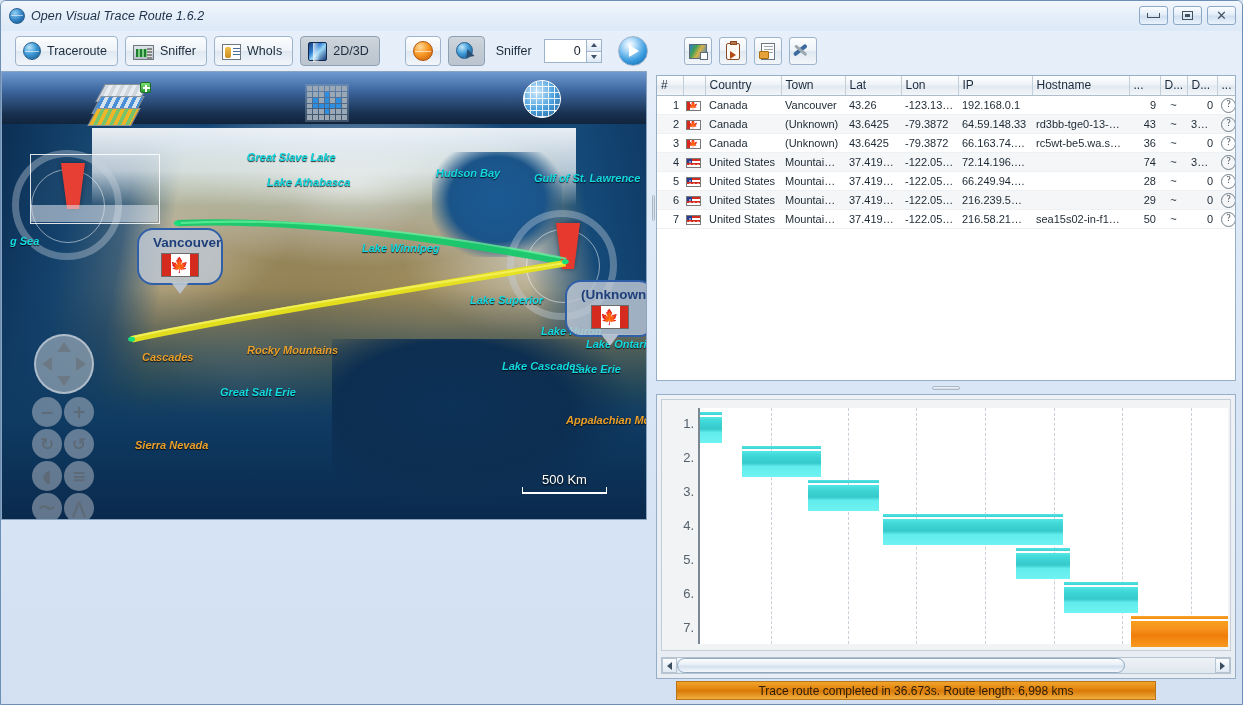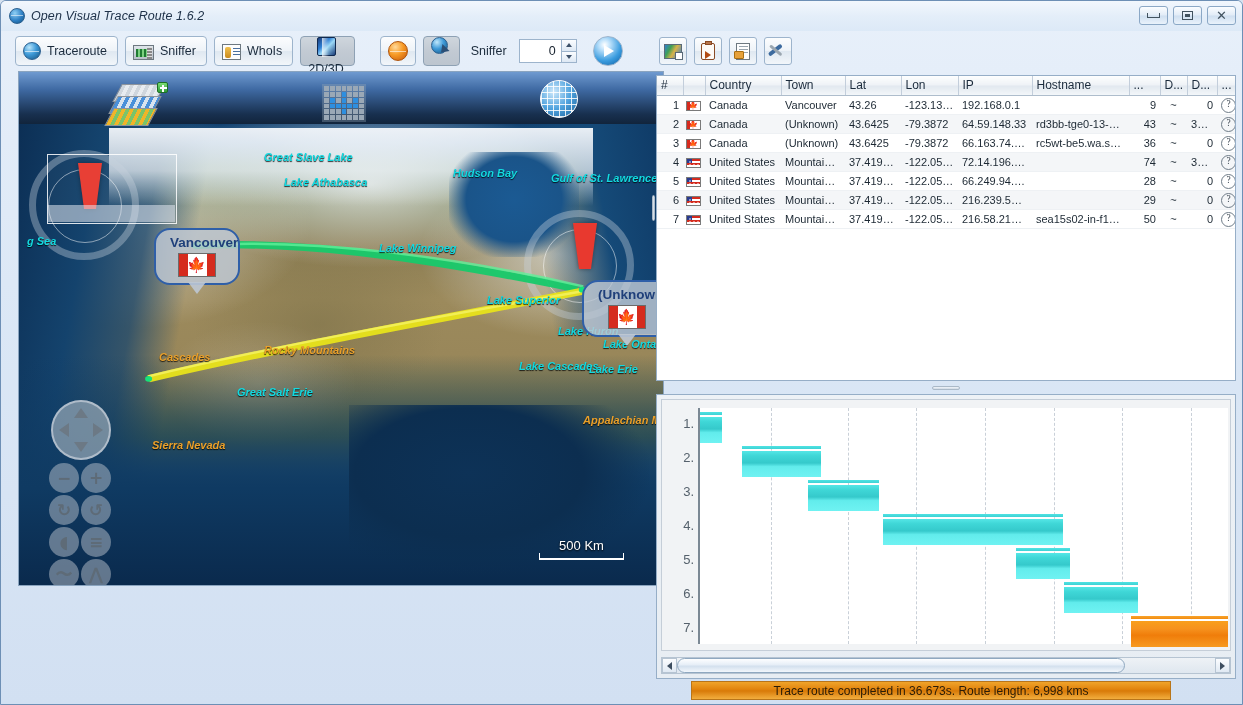--- a/index.html
+++ b/index.html
@@ -70,21 +70,20 @@
     display: flex; align-items: center; gap: 6px;
     padding: 0 10px 0 7px;
     box-sizing: border-box;
     font-size: 12.5px;
     color: #1b2b3c;
     white-space: nowrap;
   }
   .tb-btn.pressed {
     background: linear-gradient(180deg, #cfd6dd 0%, #c2cad3 50%, #bcc5cf 100%);
     border-color: #8ea1b4;
-    flex-direction: column;
   }
   .tb-btn.plain { padding: 0 7px; }
   .ic {
     width: 20px; height: 18px; flex: 0 0 auto; display:inline-block; position: relative;
   }
   .ic-globe-blue {
     width: 18px; height: 18px; border-radius: 50%;
     background: radial-gradient(circle at 33% 28%, #b9e5fb 0%, #3e9ad8 45%, #15517f 100%);
     border: 1px solid #2a5f8f; box-sizing: border-box;
   }
@@ -211,21 +210,21 @@
     content:""; position:absolute;left:1px;top:11px;width:16px;height:4px;background:#3c6a9e;
     border-radius:2px; transform: rotate(-38deg); transform-origin: left center;
   }
   .ic-tools::after{
     content:""; position:absolute;left:2px;top:2px;width:15px;height:3px;background:#9aa6b0;
     border-radius:2px; transform: rotate(40deg); transform-origin: left center;
   }
 
   
   .map-pane {
-    position: absolute; left: 17px; top: 70px; width: 646px; height: 515px;
+    position: absolute; left: 0; top: 70px; width: 646px; height: 449px;
     background: #0b1422;
     border: 1px solid #8aa4bf;
     box-sizing: border-box;
     overflow: hidden;
   }
   .sky {
     position:absolute; left:0; top:0; right:0; height: 62px;
     background: linear-gradient(180deg,#6f9ad0 0%, #3f6aa3 28%, #18304f 68%, #0a1828 100%);
   }
   .earth {
@@ -515,21 +514,21 @@
     background: linear-gradient(180deg,#fbfdff,#e0e9f3); border:1px solid #b6c4d2; box-sizing:border-box;
   }
   .hs-thumb {
     height:15px; background: linear-gradient(180deg,#fdfeff 0%,#e6eef7 45%,#d3e0ee 55%,#f2f7fc 100%);
     border:1px solid #8fa8c0; border-radius: 8px; box-sizing:border-box;
   }
   .arr-l { width:0;height:0;border-top:4px solid transparent;border-bottom:4px solid transparent;border-right:5px solid #3d4e60;}
   .arr-r { width:0;height:0;border-top:4px solid transparent;border-bottom:4px solid transparent;border-left:5px solid #3d4e60;}
 
   .statusbar {
-    position:absolute; left:690px; top:680px; width:480px; height:19px;
+    position:absolute; left:675px; top:680px; width:480px; height:19px;
     border:1px solid #b8751a; box-sizing:border-box;
     background: linear-gradient(180deg,#f0a42b 0%, #e2850f 42%, #d87a08 52%, #f2ae3e 100%);
     display:flex; align-items:center; justify-content:center;
     font-size: 12px; color:#2a1c06;
   }
 
   
   .vsplit {
     position:absolute; left:650px; top:74px; width:5px; height:604px;
   }

